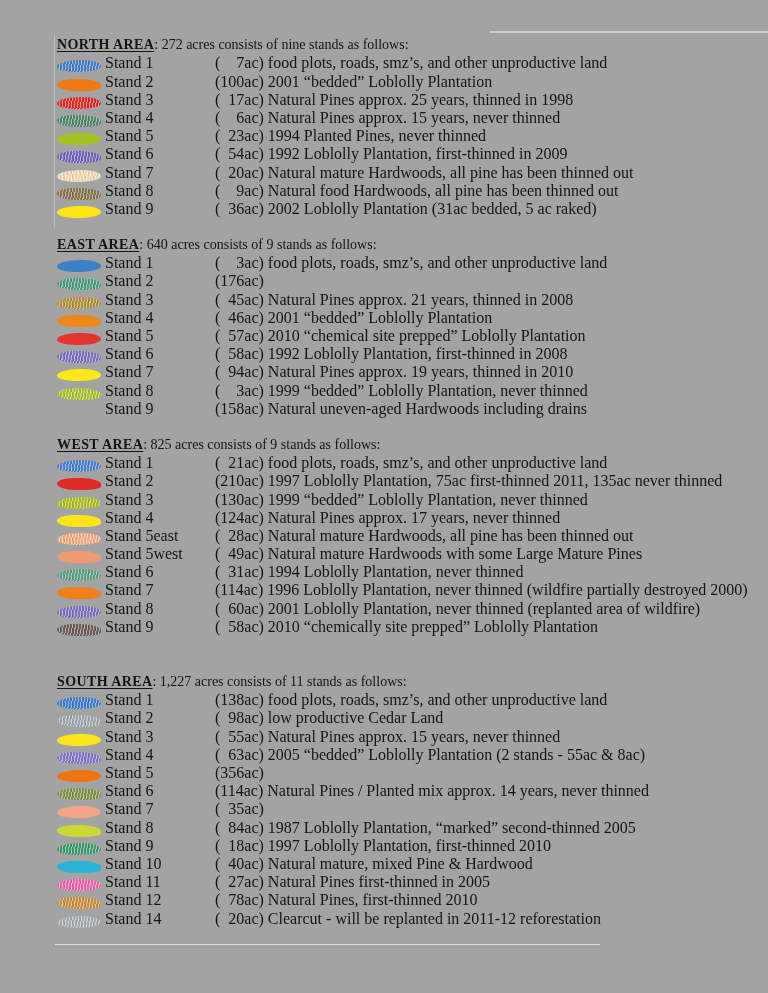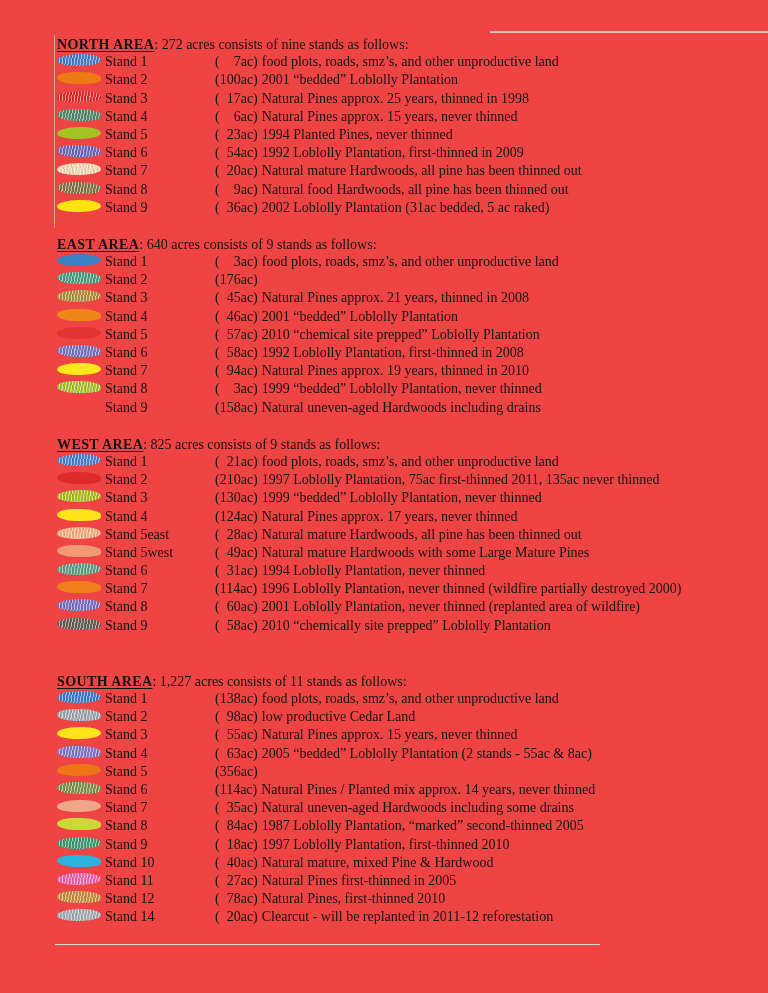--- a/index.html
+++ b/index.html
@@ -4,21 +4,21 @@
 <style>
   html, body {
     margin: 0;
     padding: 0;
     background: #ffffff;
   }
   .page {
     position: relative;
     width: 768px;
     height: 993px;
-    background: #ef4444;
+    background: #a3a3a3;
     font-family: "Liberation Serif", serif;
     color: #141414;
     overflow: hidden;
   }
   .content {
     position: absolute;
     top: 36px;
     left: 57px;
     right: 10px;
   }
@@ -31,23 +31,23 @@
     white-space: nowrap;
   }
   .area-title {
     font-weight: bold;
     text-decoration: underline;
     text-underline-offset: 2px;
     letter-spacing: 0.4px;
   }
   .row {
     display: flex;
-    align-items: flex-start;
+    align-items: flex-end;
     height: 18.2px;
-    font-size: 14px;
+    font-size: 16px;
     white-space: nowrap;
   }
   .swatch-cell {
     flex: 0 0 48px;
     width: 48px;
     display: flex;
     align-items: center;
   }
   .swatch {
     width: 44px;
@@ -412,21 +412,20 @@
     <span class="acre">(114ac)</span>
     <span class="desc">Natural Pines / Planted mix approx. 14 years, never thinned</span>
   </div>
 
   <div class="row">
     <span class="swatch-cell">
               <span class="swatch" style="background-color: rgb(242, 166, 137);"></span>
             </span>
     <span class="label-cell">Stand 7</span>
     <span class="acre">(  35ac)</span>
-    <span class="desc">Natural uneven-aged Hardwoods including some drains</span>
   </div>
 
   <div class="row">
     <span class="swatch-cell">
               <span class="swatch" style="background-color: rgb(204, 216, 56);"></span>
             </span>
     <span class="label-cell">Stand 8</span>
     <span class="acre">(  84ac)</span>
     <span class="desc">1987 Loblolly Plantation, “marked” second-thinned 2005</span>
   </div>

